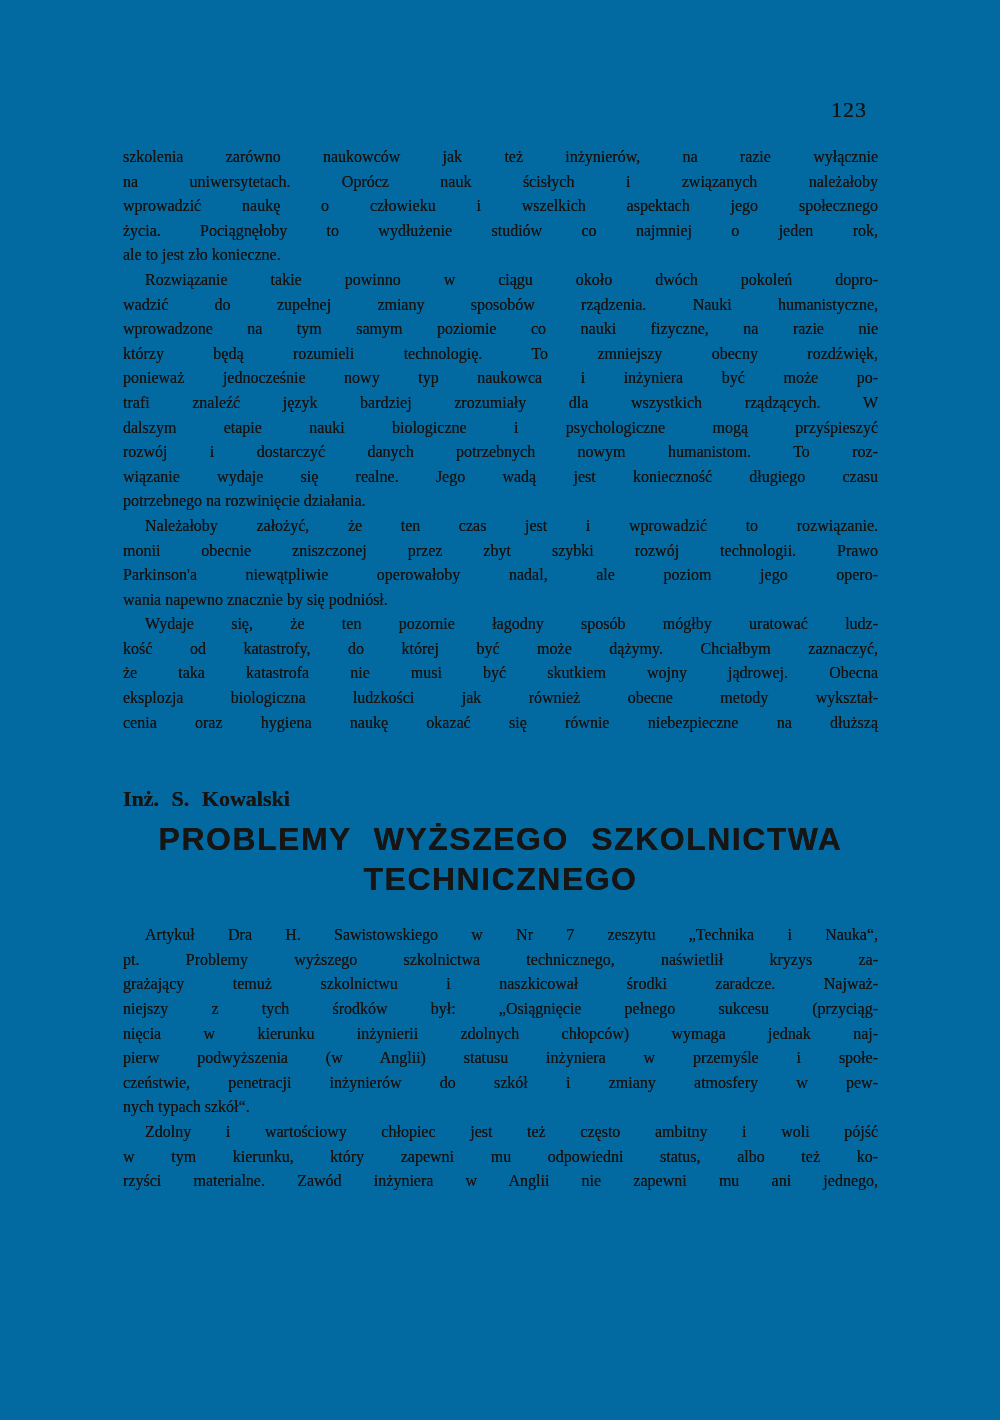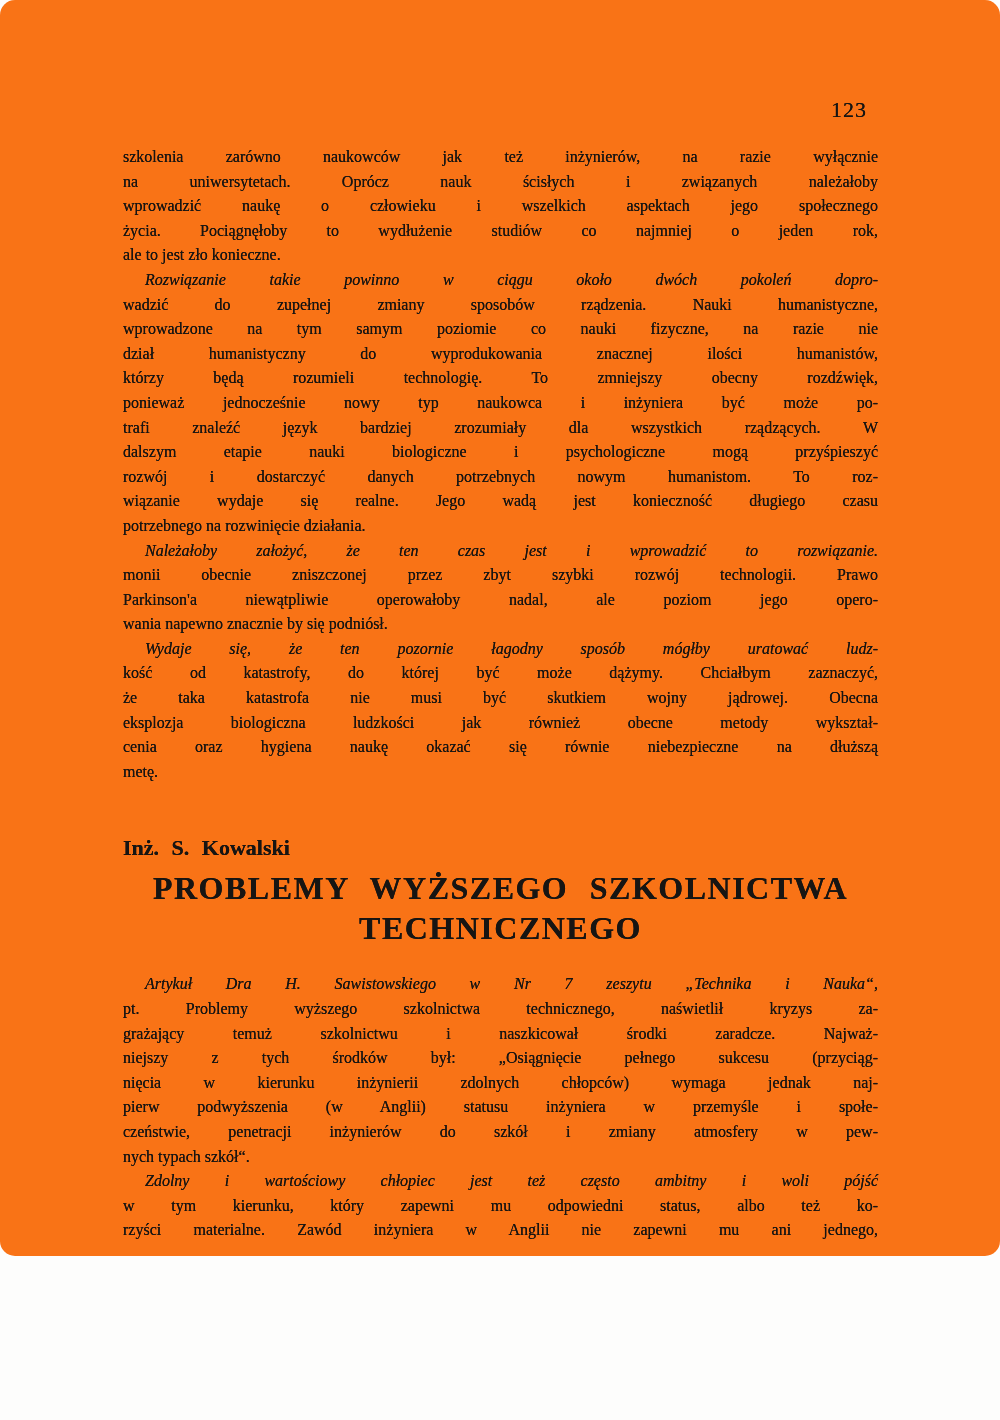--- a/index.html
+++ b/index.html
@@ -5,24 +5,23 @@
   html, body { margin: 0; padding: 0; }
   body {
     width: 1000px; height: 1420px;
     background: #fdfdfc;
     font-family: "Liberation Serif", "DejaVu Serif", serif;
     color: #171513;
     -webkit-font-smoothing: antialiased;
   }
   .page {
     position: relative;
-    width: 1000px; height: 1256px;
+    width: 1000px; height: 1420px;
     overflow: hidden;
-    background: #f97316;
-    border-radius: 15px;
+    background: #0369a1;
   }
   .page-number {
     position: absolute;
     top: 97px; right: 133px;
     font-size: 22px;
     letter-spacing: 1px;
     color: #171513;
     text-shadow: 0 0 0.5px currentColor;
   }
   .text-block {
@@ -33,32 +32,32 @@
   .paragraph { margin: 0; }
   .line {
     font-size: 16px;
     line-height: 24.6px;
     text-align: justify;
     text-align-last: justify;
     white-space: normal;
     text-shadow: 0 0 0.5px currentColor;
   }
   .line.last { text-align-last: left; }
-  .line.indent { text-indent: 22px; font-style: italic; }
+  .line.indent { text-indent: 22px; }
   .article-header { margin-top: 52px; }
   .author {
     font-size: 22px;
     font-weight: bold;
     word-spacing: 7px;
     line-height: 24px;
     text-shadow: 0 0 0.5px currentColor;
   }
   .title { margin-top: 8px; }
   .title-line {
-    font-family: Liberation Serif, serif;
+    font-family: Liberation Sans, sans-serif;
     font-weight: bold;
     font-size: 32px;
     line-height: 40px;
     text-align: center;
     letter-spacing: 1.5px;
     word-spacing: 12px;
     text-shadow: 0 0 0.6px currentColor;
   }
   .article-body { margin-top: 24px; }
 </style>
@@ -75,42 +74,40 @@
           <div class="line">szkolenia zarówno naukowców jak też inżynierów, na razie wyłącznie</div>
           <div class="line">na uniwersytetach. Oprócz nauk ścisłych i związanych należałoby</div>
           <div class="line">wprowadzić naukę o człowieku i wszelkich aspektach jego społecznego</div>
           <div class="line">życia. Pociągnęłoby to wydłużenie studiów co najmniej o jeden rok,</div>
           <div class="line last">ale to jest zło konieczne.</div>
         </div>
         <div class="paragraph">
           <div class="line indent">Rozwiązanie takie powinno w ciągu około dwóch pokoleń dopro-</div>
           <div class="line">wadzić do zupełnej zmiany sposobów rządzenia. Nauki humanistyczne,</div>
           <div class="line">wprowadzone na tym samym poziomie co nauki fizyczne, na razie nie</div>
-          <div class="line">dział humanistyczny do wyprodukowania znacznej ilości humanistów,</div>
           <div class="line">którzy będą rozumieli technologię. To zmniejszy obecny rozdźwięk,</div>
           <div class="line">ponieważ jednocześnie nowy typ naukowca i inżyniera być może po-</div>
           <div class="line">trafi znaleźć język bardziej zrozumiały dla wszystkich rządzących. W</div>
           <div class="line">dalszym etapie nauki biologiczne i psychologiczne mogą przyśpieszyć</div>
           <div class="line">rozwój i dostarczyć danych potrzebnych nowym humanistom. To roz-</div>
           <div class="line">wiązanie wydaje się realne. Jego wadą jest konieczność długiego czasu</div>
           <div class="line last">potrzebnego na rozwinięcie działania.</div>
         </div>
         <div class="paragraph">
           <div class="line indent">Należałoby założyć, że ten czas jest i wprowadzić to rozwiązanie.</div>
           <div class="line">monii obecnie zniszczonej przez zbyt szybki rozwój technologii. Prawo</div>
           <div class="line">Parkinson'a niewątpliwie operowałoby nadal, ale poziom jego opero-</div>
           <div class="line last">wania napewno znacznie by się podniósł.</div>
         </div>
         <div class="paragraph">
           <div class="line indent">Wydaje się, że ten pozornie łagodny sposób mógłby uratować ludz-</div>
           <div class="line">kość od katastrofy, do której być może dążymy. Chciałbym zaznaczyć,</div>
           <div class="line">że taka katastrofa nie musi być skutkiem wojny jądrowej. Obecna</div>
           <div class="line">eksplozja biologiczna ludzkości jak również obecne metody wykształ-</div>
           <div class="line">cenia oraz hygiena naukę okazać się równie niebezpieczne na dłuższą</div>
-          <div class="line last">metę.</div>
         </div>
       </div>
 
     <div class="article-header">
       <div class="author">Inż. S. Kowalski</div>
       <div class="title">
         <div class="title-line">PROBLEMY WYŻSZEGO SZKOLNICTWA</div>
         <div class="title-line">TECHNICZNEGO</div>
       </div>
     </div>

